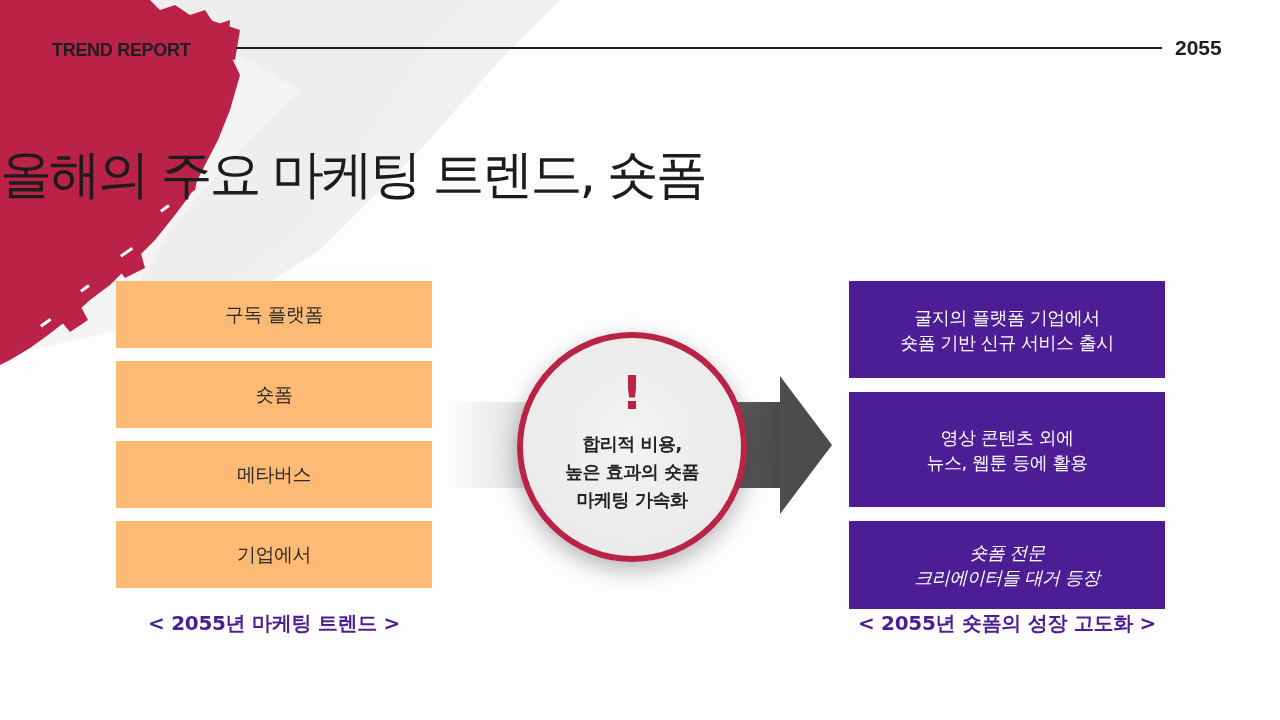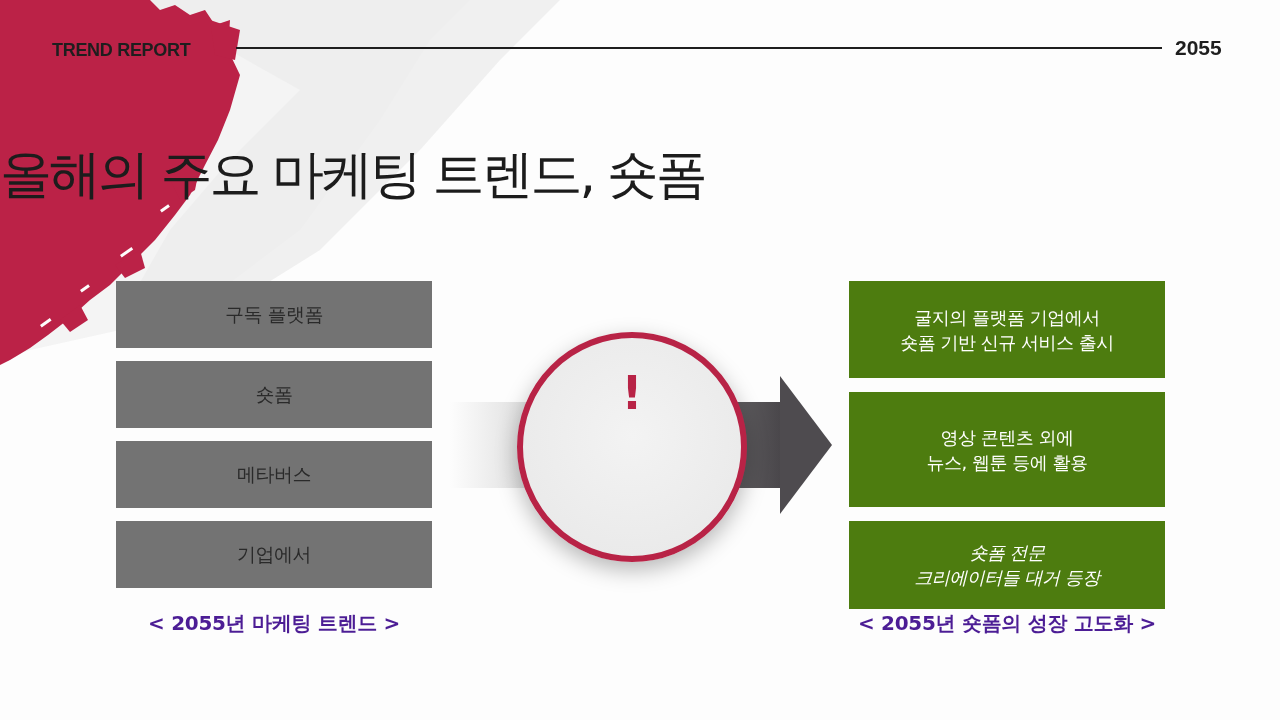--- a/index.html
+++ b/index.html
@@ -3,24 +3,24 @@
 <meta charset="utf-8">
 <style>
   html,body{margin:0;padding:0;}
   body{width:1280px;height:720px;position:relative;overflow:hidden;background:#fdfdfd;font-family:"DejaVu Sans","Liberation Sans",sans-serif;}
   .brush{position:absolute;left:0;top:0;width:1280px;height:720px;}
   .hdr-label{position:absolute;left:52px;top:40px;font-family:"Liberation Sans",sans-serif;font-weight:bold;font-size:18px;letter-spacing:-0.3px;color:#1e1e1e;}
   .hdr-line{position:absolute;left:236px;top:47px;width:926px;height:2px;background:#1e1e1e;}
   .hdr-year{position:absolute;left:1175px;top:36px;font-family:"Liberation Sans",sans-serif;font-weight:bold;font-size:21px;color:#1e1e1e;}
   .title{position:absolute;left:0;width:1280px;top:140px;text-align:left;font-weight:normal;font-size:52px;letter-spacing:-3px;color:#1c1c1c;}
   .left-col{position:absolute;left:116px;top:281px;width:316px;}
-  .gbox{height:67px;background:#737373;margin-bottom:13px;display:flex;align-items:center;justify-content:center;font-size:19px;color:#2a2a2a;letter-spacing:-0.5px;}
+  .gbox{height:67px;background:#fdba74;margin-bottom:13px;display:flex;align-items:center;justify-content:center;font-size:19px;color:#2a2a2a;letter-spacing:-0.5px;}
   .caption{position:absolute;font-weight:bold;font-size:20px;color:#4c1d95;letter-spacing:-0.3px;text-align:center;}
   .right-col{position:absolute;left:849px;top:281px;width:316px;}
-  .rbox{background:#4d7c0f;color:#fff;display:flex;align-items:center;justify-content:center;text-align:center;font-size:18px;line-height:25px;letter-spacing:-0.5px;margin-bottom:14px;}
+  .rbox{background:#4c1d95;color:#fff;display:flex;align-items:center;justify-content:center;text-align:center;font-size:18px;line-height:25px;letter-spacing:-0.5px;margin-bottom:14px;}
   .arrow-body{position:absolute;left:450px;top:402px;width:330px;height:86px;background:linear-gradient(to right,rgba(255,255,255,0) 0%,#d6d6d6 30%,#8a8a8a 60%,#4a474b 100%);}
   .arrow-head{position:absolute;left:780px;top:376px;width:0;height:0;border-top:69px solid transparent;border-bottom:69px solid transparent;border-left:52px solid #4e4b4f;}
   .circle{position:absolute;left:517px;top:332px;width:218px;height:218px;border-radius:50%;border:6px solid #b82346;background:radial-gradient(circle at 50% 45%,#f3f3f3 0%,#e7e7e7 100%);box-shadow:0 8px 22px rgba(0,0,0,0.28);box-sizing:content-box;}
   .exclaim{position:absolute;left:0;width:100%;top:32px;text-align:center;font-weight:bold;font-size:46px;line-height:46px;color:#b82346;}
   .circle-text{position:absolute;left:0;width:100%;top:92px;text-align:center;font-weight:bold;font-size:18px;line-height:28px;color:#222;letter-spacing:-0.5px;white-space:pre-line;}
 </style>
 </head>
 <body>
 
 <svg class="brush" viewBox="0 0 1280 720">
@@ -53,20 +53,23 @@
   <div class="gbox">메타버스</div>
   <div class="gbox">기업에서</div>
 </div>
 <div class="caption" style="left:116px;top:610px;width:316px;">&lt; 2055년 마케팅 트렌드 &gt;</div>
 
 <div class="arrow-body"></div>
 <div class="arrow-head"></div>
 
 <div class="circle">
   <div class="exclaim">!</div>
+  <div class="circle-text">합리적 비용,
+높은 효과의 숏폼
+ 마케팅 가속화</div>
 </div>
 
 <div class="right-col">
   <div class="rbox" style="height:97px;white-space:pre-line;">굴지의 플랫폼 기업에서
 숏폼 기반 신규 서비스 출시</div>
   <div class="rbox" style="height:115px;white-space:pre-line;">영상 콘텐츠 외에
 뉴스, 웹툰 등에 활용</div>
   <div class="rbox" style="height:88px;white-space:pre-line;font-style:italic;">숏폼 전문
 크리에이터들 대거 등장</div>
 </div>

